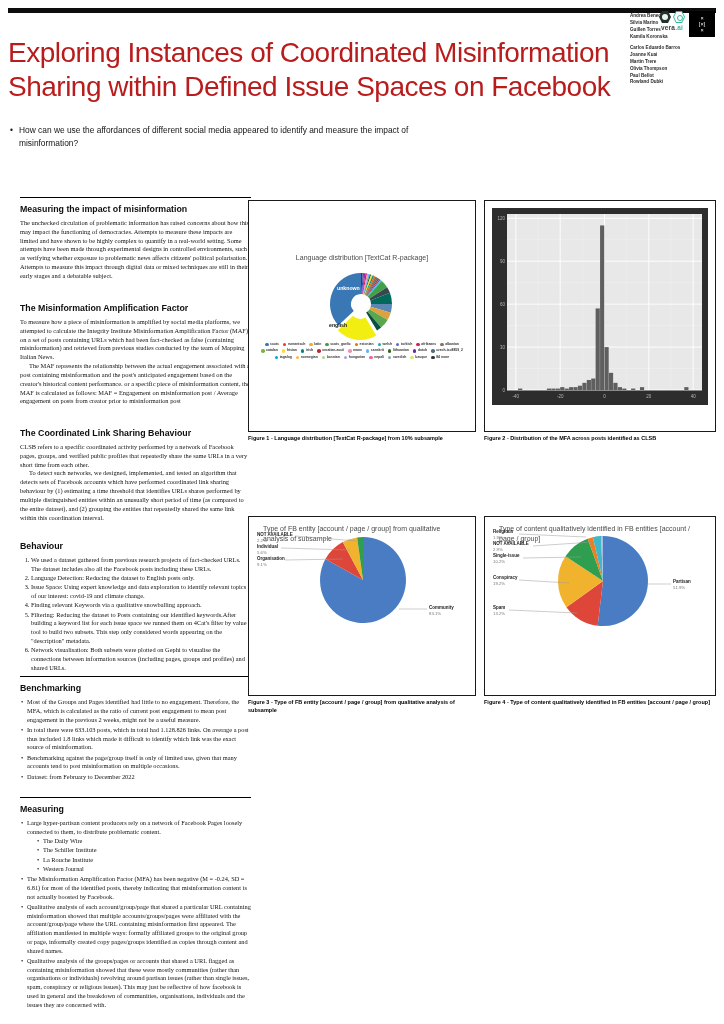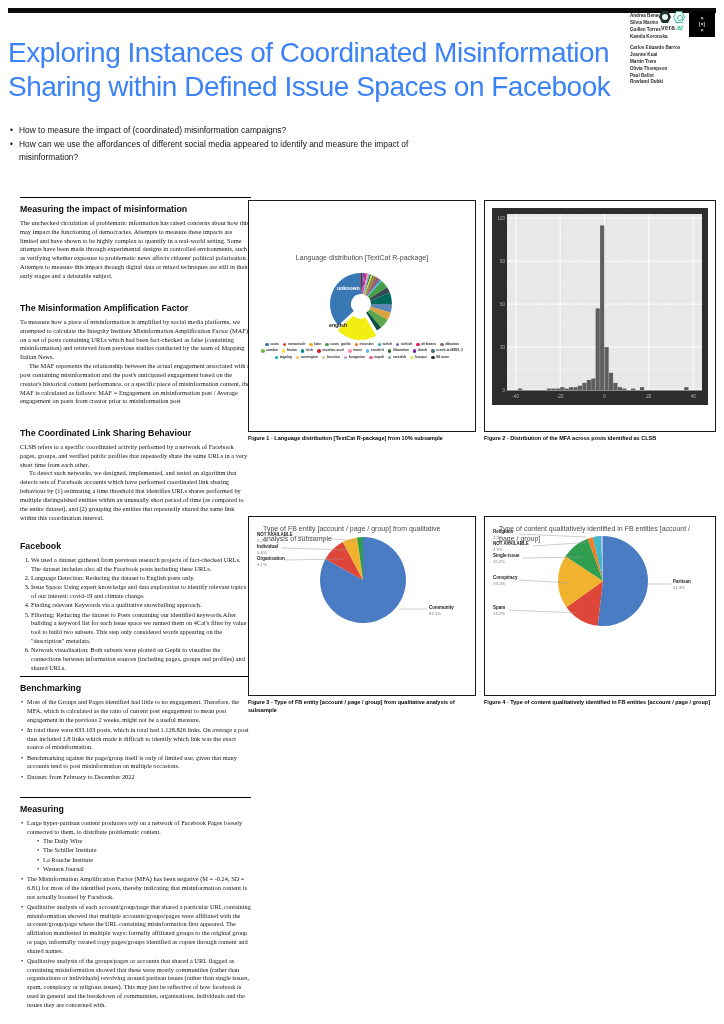--- a/index.html
+++ b/index.html
@@ -1,20 +1,20 @@
 <!DOCTYPE html>
 <html><head>
 <meta charset="utf-8">
 <style>
   html,body{margin:0;padding:0;background:#fff;}
   .page{position:relative;width:724px;height:1024px;background:#fff;overflow:hidden;
         font-family:"Liberation Sans",sans-serif;color:#111;}
   .topbar{position:absolute;left:8px;top:8px;width:708px;height:5px;background:#0d0d0d;}
   .title{position:absolute;left:8px;top:17px;width:640px;font-size:28px;line-height:1.22;
-         letter-spacing:-0.5px;color:#3b82f6;font-weight:normal;}
+         letter-spacing:-0.5px;color:#b91c1c;font-weight:normal;}
   
   .authors{position:absolute;left:630px;width:60px;font-size:4.6px;line-height:1.5;font-weight:bold;color:#2a2a2a;}
   .a1{top:13px;} .a2{top:45px;}
   .vera{position:absolute;left:655px;top:11px;width:34px;text-align:center;}
   .vrow{display:flex;gap:2px;justify-content:center;}
   .hex{width:12px;height:12px;display:inline-block;clip-path:polygon(25% 0,75% 0,100% 50%,75% 100%,25% 100%,0 50%);position:relative;}
   .hex1{background:#21342c;}
   .hex1 .core{position:absolute;left:3px;top:3px;width:6px;height:6px;border-radius:50%;background:#e9f5ee;}
   .hex2{background:#35b89c;}
   .hex2 .in{position:absolute;left:1px;top:1px;width:10px;height:10px;background:#fff;
@@ -105,21 +105,20 @@
     <div class="vtext"><span>vera</span><span class="vai">.ai</span></div>
   </div>
 
   <div class="dmilogo">
     <div>×</div>
     <div>[×]</div>
     <div>×</div>
   </div>
 
   <ul class="rq">
-    <li>How to measure the impact of (coordinated) misinformation campaigns?</li>
     <li>How can we use the affordances of different social media appeared to identify and measure the impact of misinformation?</li>
   </ul>
 
   <div class="sec" style="top:197px;">
     <div class="rule"></div>
     <h3 class="sechead">Measuring the impact of misinformation</h3>
     <p class="body-p">The unchecked circulation of problematic information has raised concerns about how this may impact the functioning of democracies. Attempts to measure these impacts are limited and have shown to be highly complex to quantify in a real-world setting. Some attempts have been made through experimental designs in controlled environments, such as verifying whether exposure to problematic news affects citizens' political polarisation. Attempts to measure this impact through digital data or mixed techniques are still in their early stages and a debatable subject.</p>
   </div>
 
   <div class="sec" style="top:303px;">
@@ -128,21 +127,21 @@
     <p class="body-p indent">The MAF represents the relationship between the actual engagement associated with a post containing misinformation and the post's anticipated engagement based on the creator's historical content performance. or a specific piece of misinformation content, the MAF is calculated as follows: MAF = Engagement on misinformation post / Average engagement on posts from creator prior to misinformation post</p>
   </div>
 
   <div class="sec" style="top:428px;">
     <h3 class="sechead">The Coordinated Link Sharing Behaviour</h3>
     <p class="body-p">CLSB refers to a specific coordinated activity performed by a network of Facebook pages, groups, and verified public profiles that repeatedly share the same URLs in a very short time from each other.</p>
     <p class="body-p indent">To detect such networks, we designed, implemented, and tested an algorithm that detects sets of Facebook accounts which have performed coordinated link sharing behaviour by (1) estimating a time threshold that identifies URLs shares performed by multiple distinguished entities within an unusually short period of time (as compared to the entire dataset), and (2) grouping the entities that repeatedly shared the same link within this coordination interval.</p>
   </div>
 
   <div class="sec" style="top:541px;">
-    <h3 class="sechead">Facebook</h3>
+    <h3 class="sechead">Behaviour</h3>
     <ol class="slist">
       <li>We used a dataset gathered from previous research projects of fact-checked URLs. The dataset includes also all the Facebook posts including these URLs.</li>
       <li>Language Detection: Reducing the dataset to English posts only.</li>
       <li>Issue Space: Using expert knowledge and data exploration to identify relevant topics of our interest: covid-19 and climate change.</li>
       <li>Finding relevant Keywords via a qualitative snowballing approach.</li>
       <li>Filtering: Reducing the dataset to Posts containing our identified keywords.After building a keyword list for each issue space we runned them on 4Cat's filter by value tool to build two subsets. This step only considered words appearing on the "description" metadata.</li>
       <li>Network visualisation: Both subsets were plotted on Gephi to visualise the connections between information sources (including pages, groups and profiles) and shared URLs.</li>
     </ol>
   </div>
 

